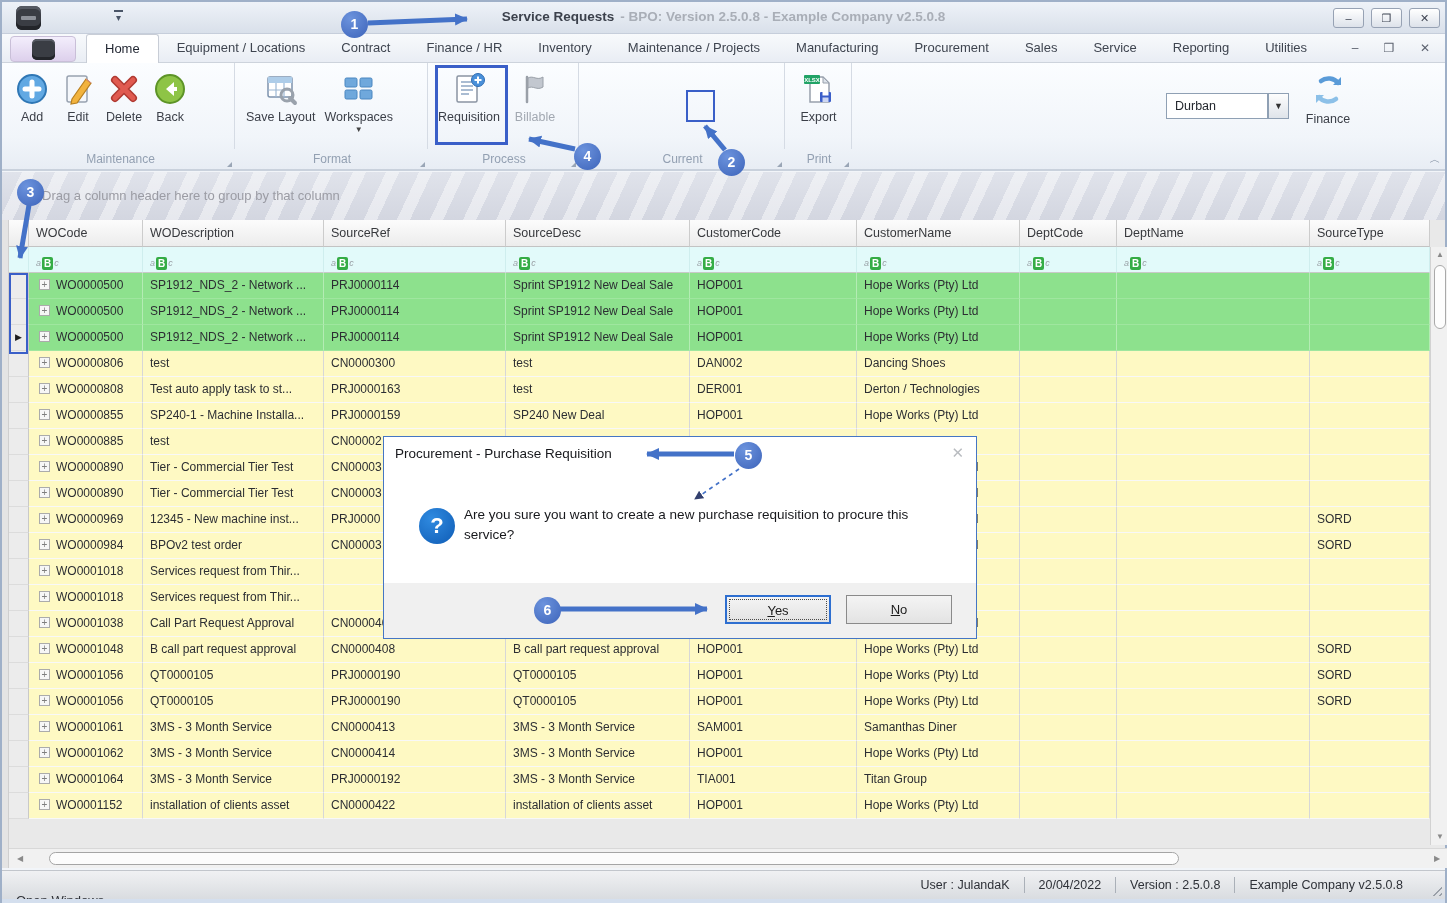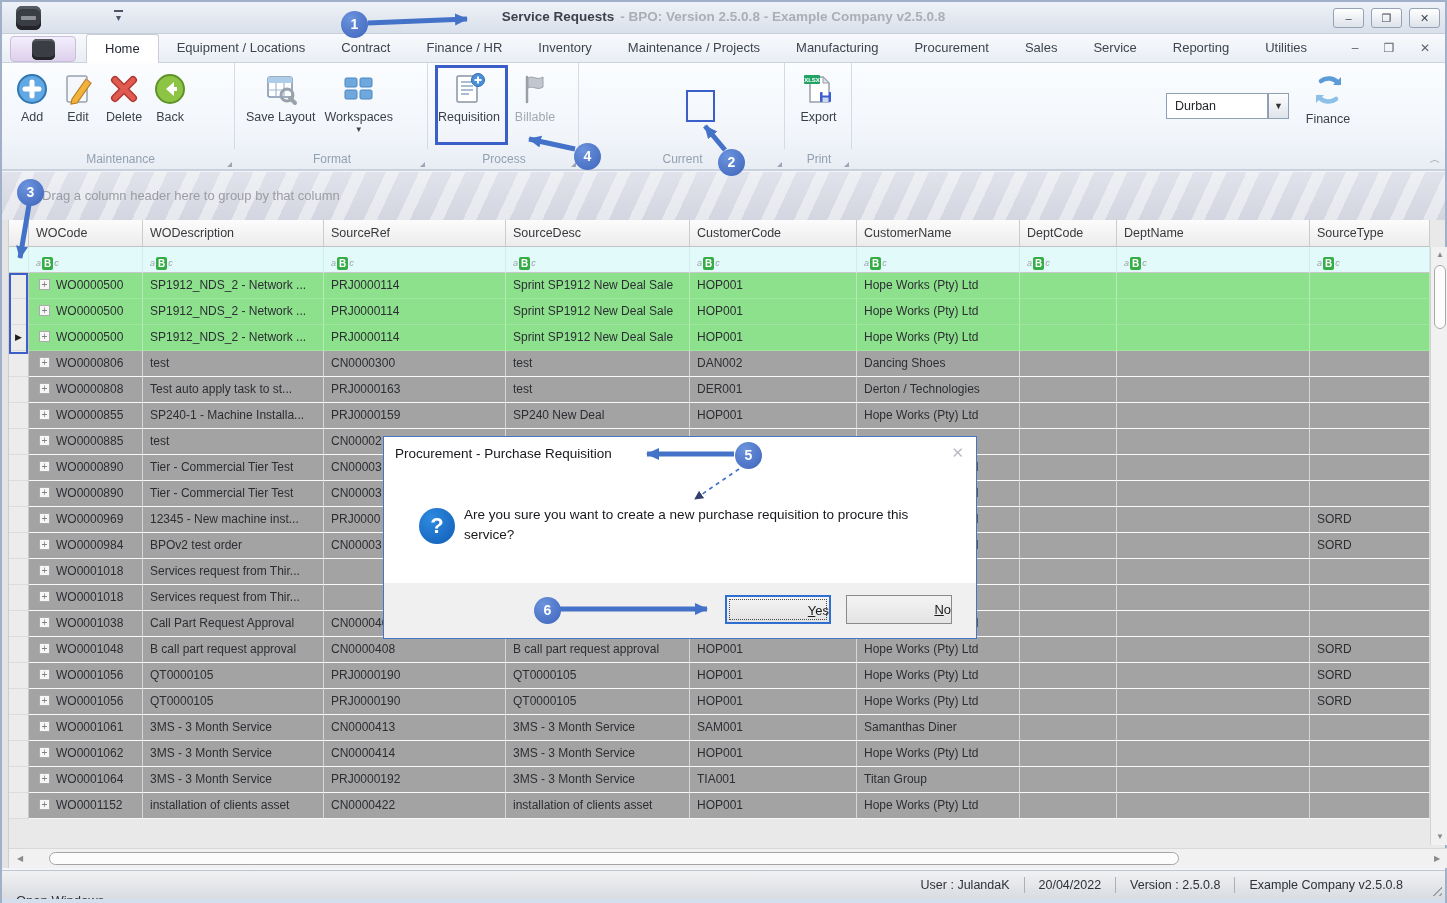--- a/index.html
+++ b/index.html
@@ -72,21 +72,21 @@
   #leftstrip { position:absolute; left:0; top:48px; width:7px; bottom:0; background:#e4e4e4; border-right:1px solid #cfcfcf; }
   #header-row { position:absolute; left:7px; top:48px; height:27px; display:flex; }
   .hcell { background:linear-gradient(#fcfcfc,#ececec); border-right:1px solid #cccccc; border-bottom:1px solid #c3c3c3;
     font-size:12.5px; color:#37393d; line-height:26px; padding-left:7px; white-space:nowrap; overflow:hidden; }
   #filter-row { position:absolute; left:7px; top:75px; height:26px; display:flex; }
   .fcell { background:#e2fafa; border-right:1px solid #cfeeee; border-bottom:1px solid #c9c9c9; padding:5px 0 0 7px; }
   .abc { display:inline-flex; align-items:center; font-size:9px; color:#9aa0a6; }
   .abc b { display:inline-block; background:#35ac45; color:#fff; border-radius:2px; font-size:10px;
     padding:0 2px; margin:0 1px; line-height:13px; font-weight:bold; }
   #rows { position:absolute; left:7px; top:101px; }
-  .grow { display:flex; height:26px; background:#a3a3a3; }
+  .grow { display:flex; height:26px; background:#fef9c3; }
   .grow .cell { border-right:1px solid #d7d7d7; border-bottom:1px solid #f8f8f8; font-size:12px; color:#2c2e33;
     line-height:25px; padding-left:7px; white-space:nowrap; overflow:hidden; }
   .grow.green { background:#8de18d; }
   .grow.green .cell { border-right-color:#b4ecb4; border-bottom-color:#9fe69f; }
   .icell { width:20px; background:#ececec; border-right:1px solid #c9c9c9; border-bottom:1px solid #dcdcdc;
     font-size:9px; color:#1c1c1c; text-align:center; line-height:25px; padding:0!important; }
   .plus { display:inline-block; width:11px; height:11px; border:1px solid #ababab; background:#f6f6f6; color:#7e7e7e;
     font-size:10px; line-height:9px; text-align:center; vertical-align:middle; margin:-2px 6px 0 3px; }
   .c0 { width:114px; } .c1 { width:181px; } .c2 { width:182px; } .c3 { width:184px; } .c4 { width:167px; }
   .c5 { width:163px; } .c6 { width:97px; } .c7 { width:193px; } .c8 { width:120px; }
@@ -116,21 +116,21 @@
   #dialog { position:absolute; left:381px; top:434px; width:594px; height:203px; background:#ffffff;
     border:1px solid #4576c4; z-index:50; }
   #dialog-title { position:absolute; left:11px; top:9px; font-size:13.5px; color:#17181c; }
   #dialog-close { position:absolute; right:12px; top:7px; font-size:15px; color:#b9bcc0; }
   #dialog-qicon { position:absolute; left:35px; top:71px; width:36px; height:36px; border-radius:50%;
     background:radial-gradient(circle at 35% 30%, #2f8ae0, #0f5cb5); color:#fff; font-size:22px; font-weight:bold;
     text-align:center; line-height:35px; }
   #dialog-msg { position:absolute; left:80px; top:68px; width:480px; font-size:13.5px; color:#17181c; line-height:20px; }
   #dialog-footer { position:absolute; left:0; top:146px; width:592px; height:55px; background:#f0f0f0; }
   .dlg-btn { position:absolute; top:12px; width:106px; height:29px; background:linear-gradient(#f4f4f4,#e3e3e3);
-    border:1px solid #8a8a8a; text-align:right; }
+    border:1px solid #8a8a8a; text-align:center; }
   .dlg-btn .btn-label { display:block; font-size:13px; color:#1b1b1b; line-height:27px; }
   .dlg-btn .btn-label::first-letter { text-decoration:underline; }
   #btn-yes { left:341px; border:2px solid #2e6fd0; outline:1px dotted #4a4a4a; outline-offset:-5px; }
   #btn-no { left:462px; }
 
   
   .co { position:absolute; width:27px; height:27px; border-radius:50%; z-index:71;
     background:radial-gradient(circle at 35% 28%, #6c93dd, #3d64ba); color:#ffffff; font-size:14px; font-weight:bold;
     text-align:center; line-height:27px; }
   #arrow-overlay { position:absolute; left:0; top:0; width:1447px; height:903px; z-index:70; pointer-events:none; }

